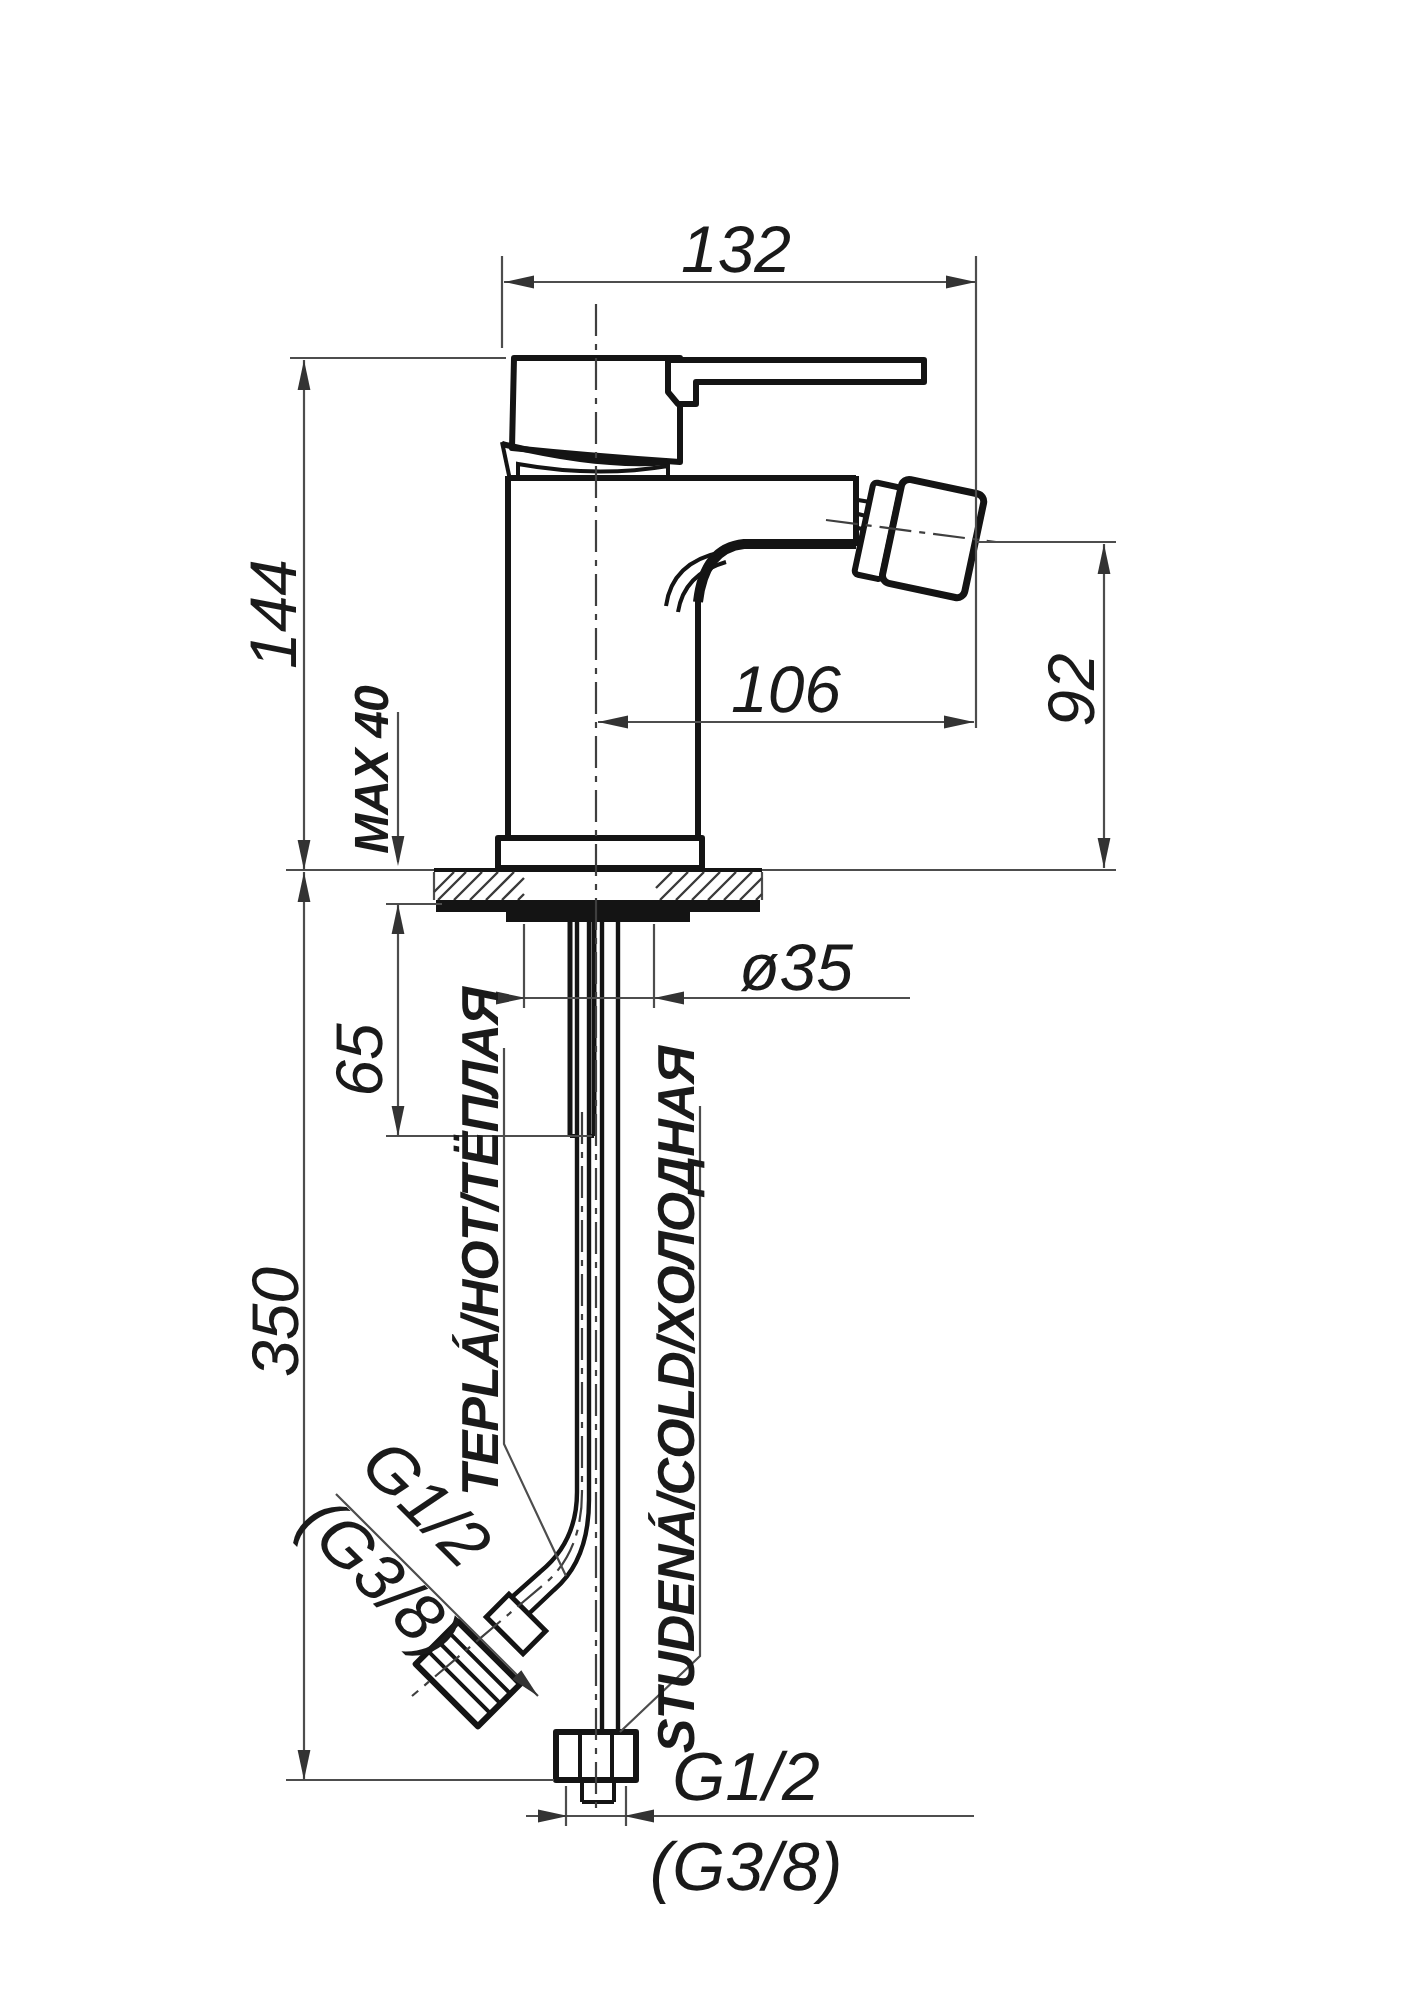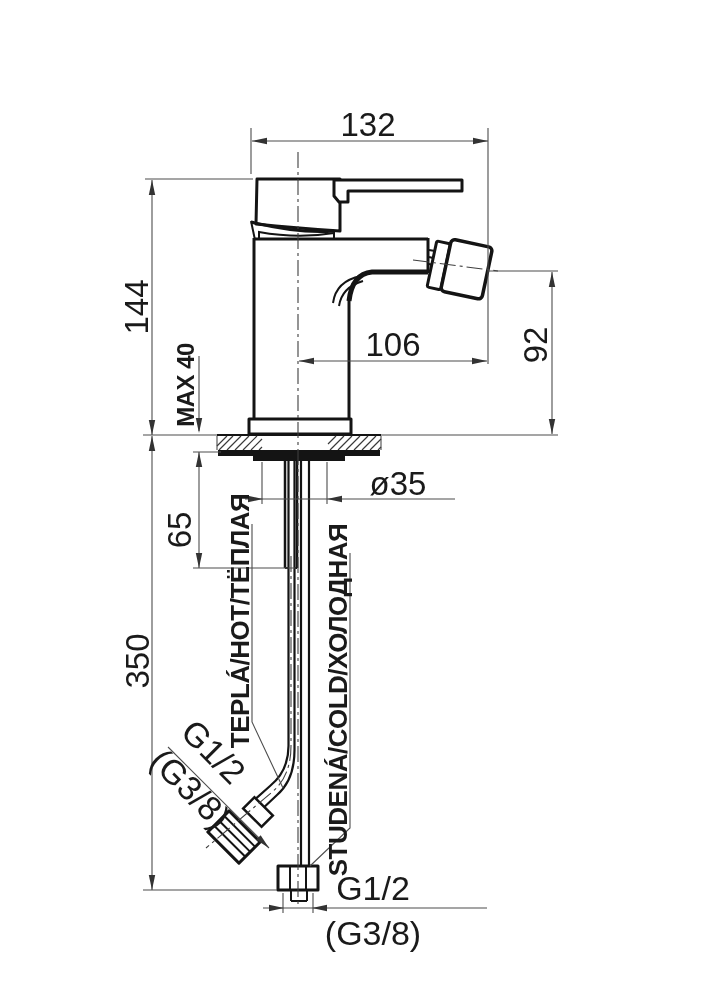--- a/index.html
+++ b/index.html
@@ -1,17 +1,17 @@
 <!DOCTYPE html>
 <html><head>
 <meta charset="utf-8">
 <style>
   html,body{margin:0;padding:0;background:#ffffff;}
   .canvas{position:relative;width:707px;height:1000px;background:#ffffff;overflow:hidden;
-          font-family:"Liberation Sans", sans-serif;}
+          font-family:"Liberation Sans", sans-serif;font-style:italic;}
   svg text{fill:#1a1a1a;}
   .dim-num{font-size:33px;letter-spacing:0px;}
   .dim-num-sm{font-size:34px;}
   .dim-bold{font-size:24px;font-weight:bold;letter-spacing:-0.5px;}
   .pipe-label{font-size:26px;font-weight:bold;letter-spacing:-0.5px;}
   .outline{stroke:#141414;fill:none;stroke-width:3;stroke-linejoin:round;stroke-linecap:butt;}
   .outline-thin{stroke:#141414;fill:none;stroke-width:2;}
   .outline-heavy{stroke:#141414;fill:none;stroke-width:5;}
   .fill-white{fill:#ffffff;}
   .fill-dark{fill:#141414;stroke:none;}

